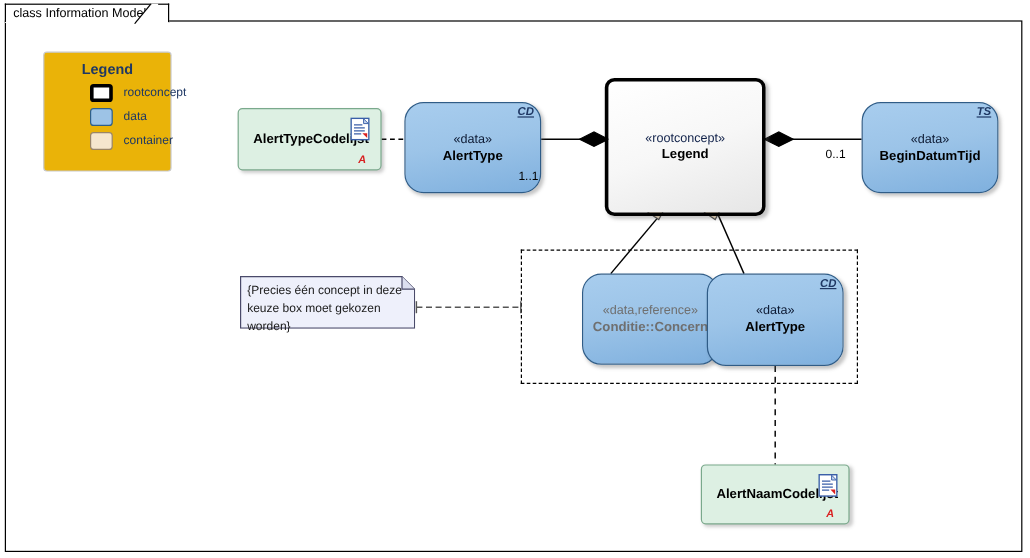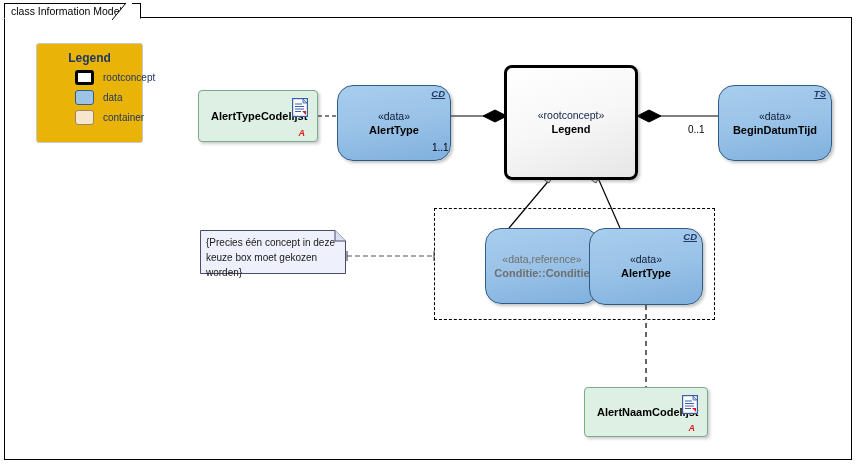--- a/index.html
+++ b/index.html
@@ -345,21 +345,21 @@
     <div class="node-inner">
       <div class="stereo">«data»</div>
       <div class="nodename">BeginDatumTijd</div>
     </div>
     <div class="corner-tag">TS</div>
   </div>
 
   <div class="node node-data node-ref" style="left:455px; top:228px; width:114px; height:76px;margin-left:30px;">
     <div class="node-inner">
       <div class="stereo">«data,reference»</div>
-      <div class="nodename">Conditie::Conditie</div>
+      <div class="nodename">Conditie::Concern</div>
     </div>
   </div>
 
   <div class="node node-data" style="left:589px; top:228px; width:114px; height:77px;">
     <div class="node-inner">
       <div class="stereo">«data»</div>
       <div class="nodename">AlertType</div>
     </div>
     <div class="corner-tag">CD</div>
   </div>

